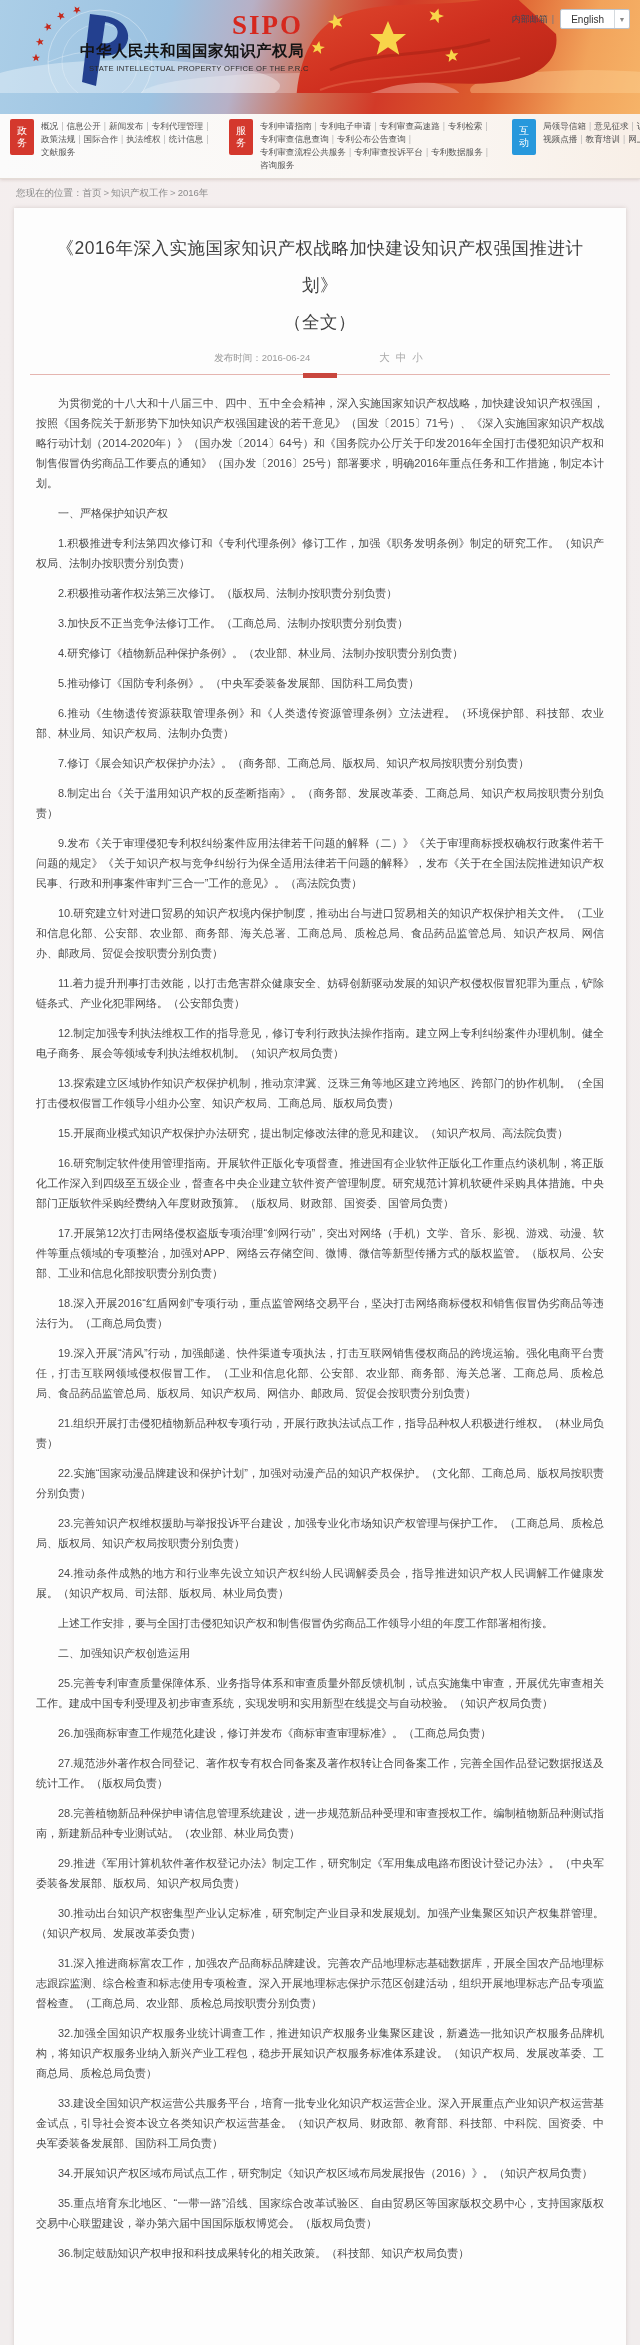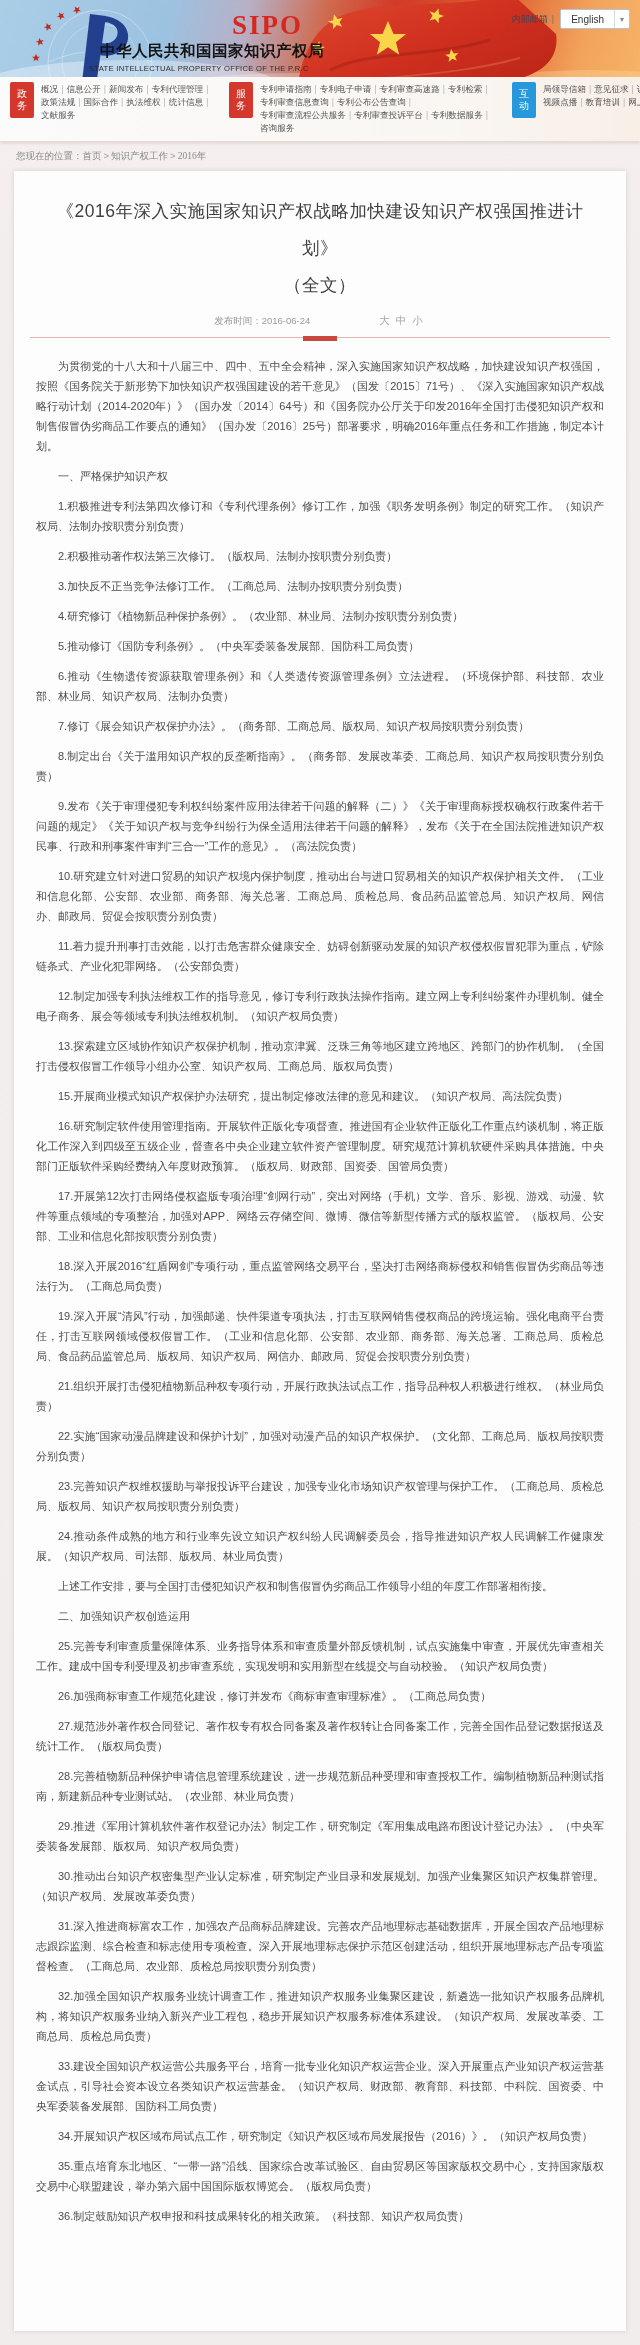--- a/index.html
+++ b/index.html
@@ -1,25 +1,25 @@
 <!DOCTYPE html>
 <html><head>
 <meta charset="utf-8">
 <style>
   html,body{margin:0;padding:0;width:640px;height:2345px;overflow:hidden;
     font-family:"Liberation Sans","DejaVu Sans",sans-serif;background:#f3eeee;}
   .page{width:640px;height:2345px;background:linear-gradient(180deg,#f7efee 0,#f3eeee 260px,#f1eded 100%);}
 
   
-  .site-header{position:relative;height:77px;overflow:hidden;
+  .site-header{position:relative;height:114px;overflow:hidden;
     background:linear-gradient(104deg,#abcee7 0%,#9cc2e1 26%,#b7b0c6 38%,#cf6a4e 50%,#d23a28 60%,#dd5e2e 76%,#f2a35b 90%,#f6b368 100%);}
   .header-art{position:absolute;left:0;top:0;width:640px;height:93px;}
   .sipo-word{position:absolute;left:232px;top:10px;font-family:"Liberation Serif","DejaVu Serif",serif;
     font-weight:700;font-size:27px;color:#d6281e;letter-spacing:2px;}
-  .logo-cn{position:absolute;left:100px;top:41px;font-size:15.5px;font-weight:700;color:#141414;letter-spacing:0.5px;white-space:nowrap;}
+  .logo-cn{position:absolute;left:80px;top:41px;font-size:15.5px;font-weight:700;color:#141414;letter-spacing:0.5px;white-space:nowrap;}
   .logo-en{position:absolute;left:89px;top:64px;font-size:7.6px;color:#2b2b2b;letter-spacing:0.3px;white-space:nowrap;}
   .header-tools{position:absolute;right:10px;top:9px;display:flex;align-items:center;font-size:9px;color:#39475a;}
   .mailbox{margin-right:4px;cursor:pointer;}
   .tool-sep{margin-right:6px;color:#6b7687;}
   .lang-box{display:flex;align-items:center;background:#fff;border:1px solid #b9c2cc;border-radius:2px;height:18px;}
   .lang-label{padding:0 10px;font-size:10px;color:#333;}
   .lang-arrow{width:14px;height:18px;border-left:1px solid #d5dade;display:flex;align-items:center;justify-content:center;color:#888;font-size:7px;}
 
   
   .main-nav{display:flex;align-items:flex-start;gap:10px;padding:5px 8px 6px 10px;background:linear-gradient(90deg,#fbfbfb 0%,#faf6f2 70%,#f8efe7 100%);
@@ -29,21 +29,21 @@
     display:flex;flex-direction:column;align-items:center;justify-content:center;cursor:pointer;}
   .nav-links{font-size:8.6px;line-height:13px;color:#555;padding-top:1px;}
   .nav-group:nth-child(1) .nav-links{width:178px;}
   .nav-group:nth-child(2) .nav-links{width:242px;}
   .nav-group:nth-child(3) .nav-links{width:150px;}
   .nav-link{cursor:pointer;white-space:nowrap;}
   .sep{color:#b5b5b5;margin:0 3px;}
 
   
   .breadcrumb{padding:8px 0 6px 16px;font-size:9.5px;color:#8a8a8a;}
-  .bc-link{color:#8a8a8a;cursor:pointer;font-family:Liberation Serif, serif;}
+  .bc-link{color:#8a8a8a;cursor:pointer;}
   .bc-sep{margin:0 2px;color:#9a9a9a;}
 
   
   .card{margin:2px 14px 0;background:#fdfdfd;box-shadow:0 0 4px rgba(160,140,135,.35);min-height:2160px;}
   .article-title{padding:22px 30px 0;text-align:center;font-size:17.5px;font-weight:500;color:#3f3f3f;line-height:37px;letter-spacing:0.5px;}
   .article-meta{display:flex;justify-content:center;align-items:center;gap:66px;padding:10px 0 9px;font-size:9.5px;color:#9a9a9a;}
   .fs-btn{margin:0 3px;color:#a9a9a9;cursor:pointer;font-size:10.5px;}
   .title-divider{position:relative;margin:0 16px;border-top:1px solid #e5b5b0;}
   .title-divider .tab{position:absolute;left:50%;top:-2px;transform:translateX(-50%);width:34px;height:5px;background:#c9473e;}
 

